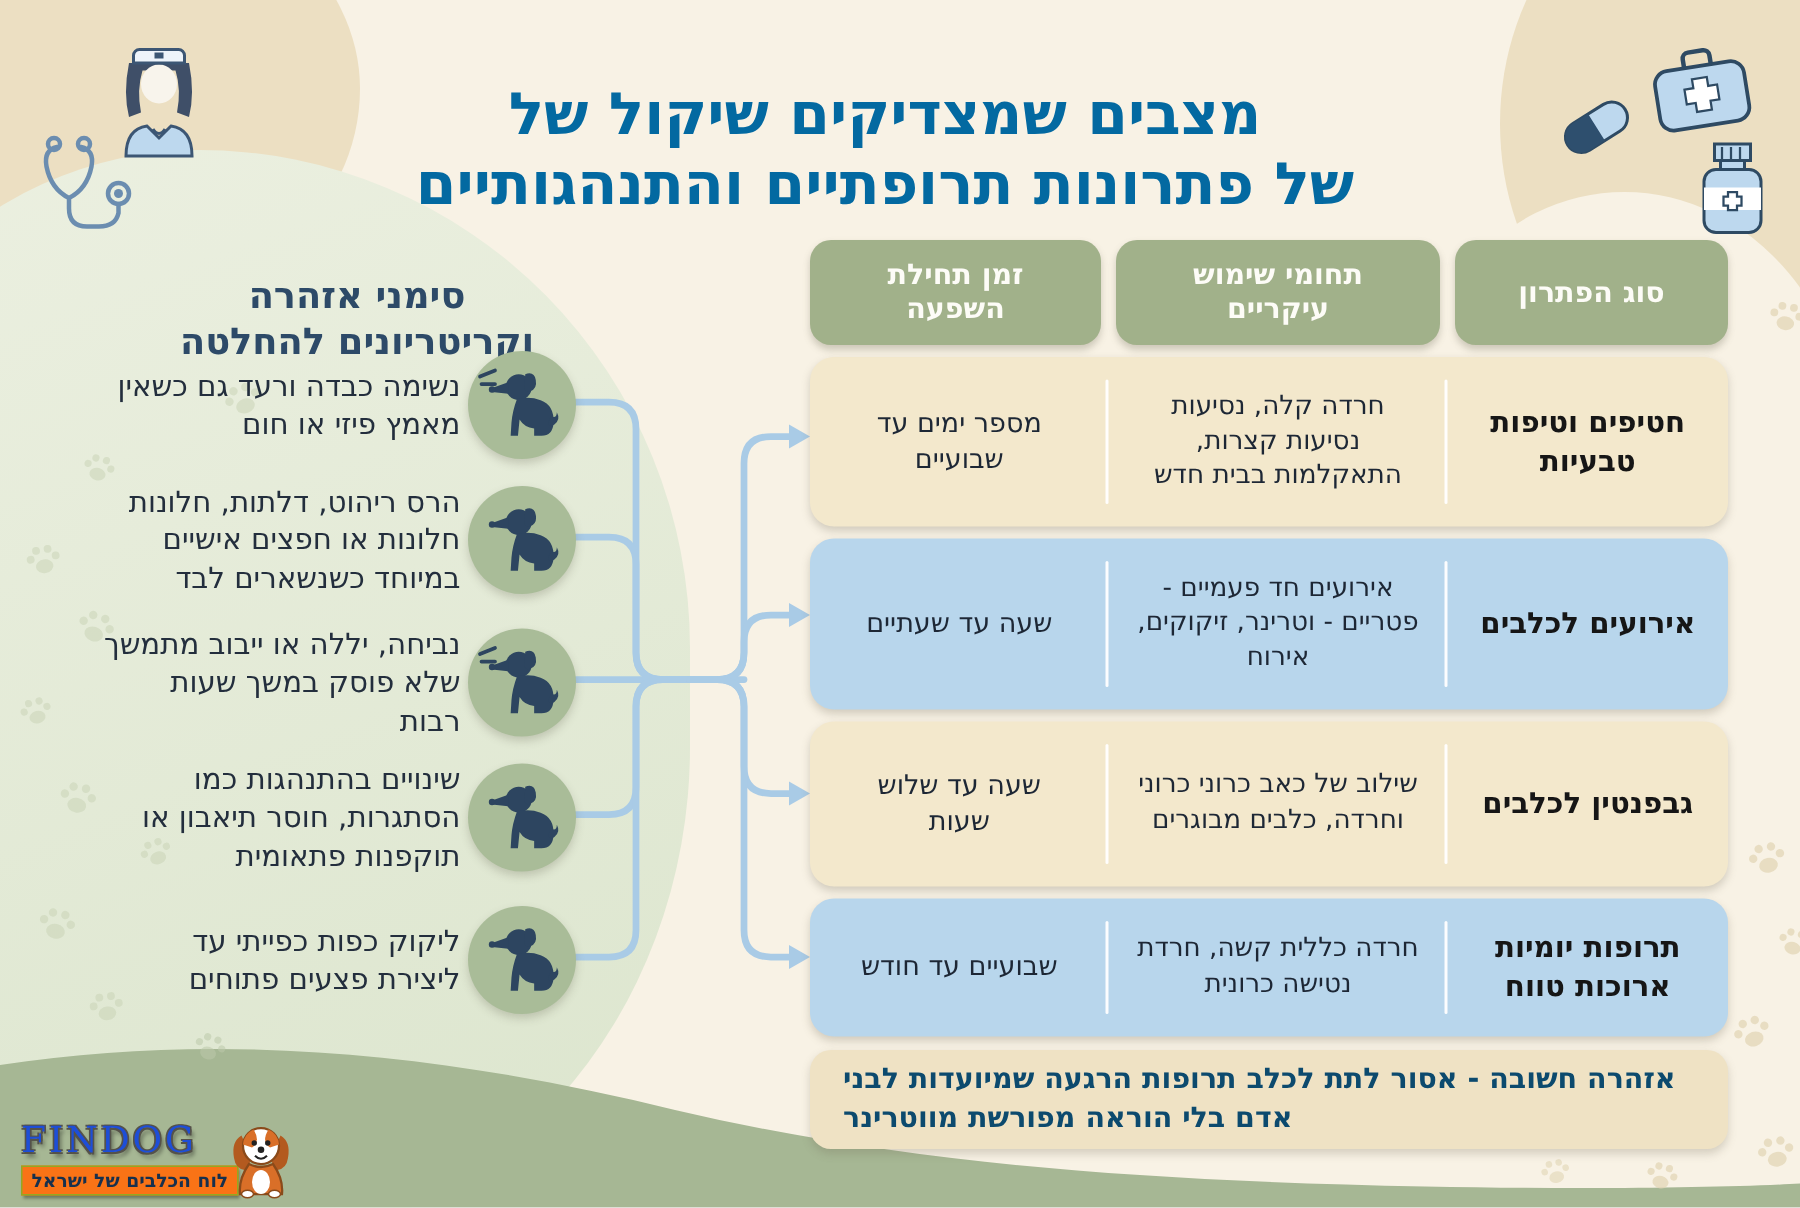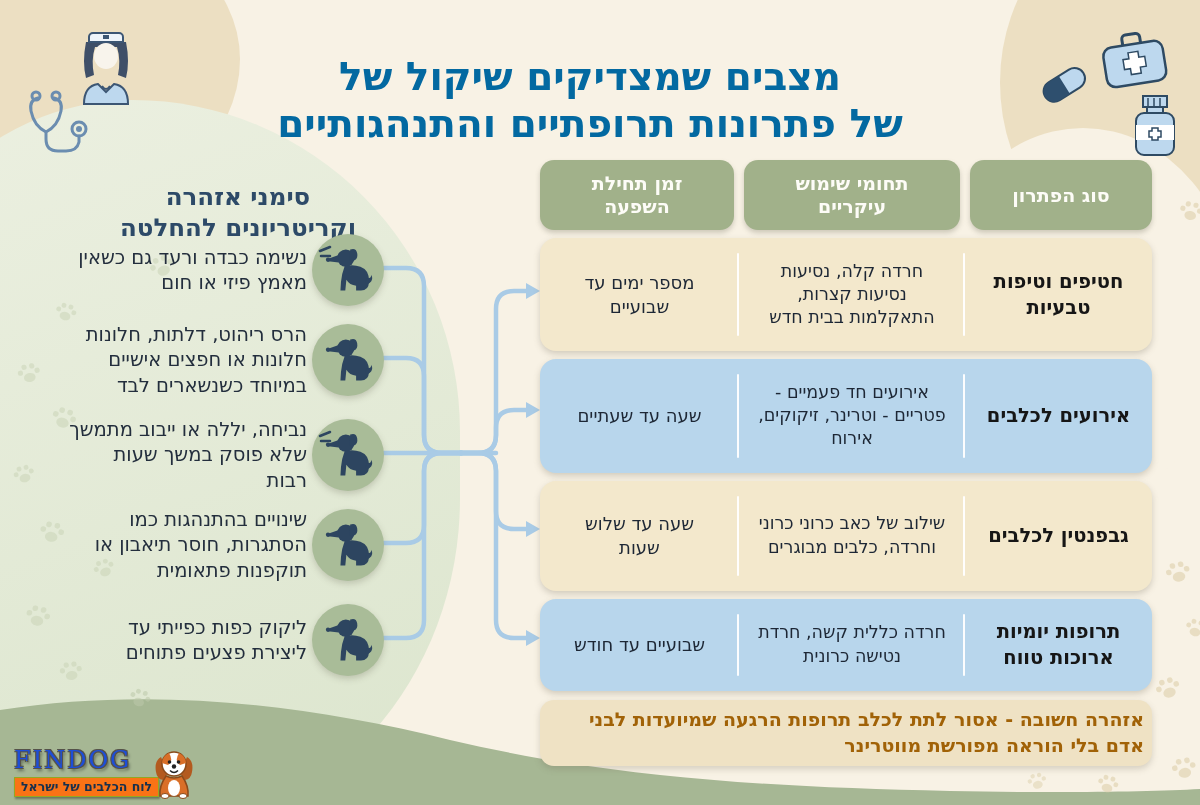--- a/index.html
+++ b/index.html
@@ -81,22 +81,22 @@
   .td.td-type{font-weight:bold;font-size:19.5px;color:#161616;}
   .td.td-usage{font-size:17.5px;padding:22px 18px;}
   .td.td-onset{font-size:18px;padding:10px 30px;}
   .td.with-divider::before{
     content:"";position:absolute;right:0;top:15px;bottom:15px;width:2.5px;
     background:rgba(255,255,255,.95);border-radius:2px;
   }
   .warning-box{
     position:absolute;z-index:3;left:540px;top:700px;width:612px;min-height:66px;
     background:#efe2c4;border-radius:14px;display:flex;align-items:center;justify-content:center;
-    text-align:right;font-weight:bold;font-size:19px;line-height:1.35;color:#a16207;
-    padding:6px 8px;box-sizing:border-box;box-shadow:0 3px 6px rgba(110,105,85,.25);
+    text-align:left;font-weight:bold;font-size:19px;line-height:1.35;color:#0c4a6e;
+    padding:6px 22px;box-sizing:border-box;box-shadow:0 3px 6px rgba(110,105,85,.25);
   }
   
   .connector{position:absolute;z-index:2;left:382px;top:248px;}
   
   .deco-icon{position:absolute;z-index:3;}
   
   .logo{position:absolute;z-index:4;left:14px;top:746px;width:190px;direction:ltr;}
   .logo-brand{
     font-family:"DejaVu Serif",serif;font-size:24px;letter-spacing:2px;color:#1d4ed8;
     text-shadow:1px 1px 0 #55524a,-1px -1px 0 #55524a,1px -1px 0 #55524a,-1px 1px 0 #55524a,2px 3px 3px rgba(0,0,0,.45);

